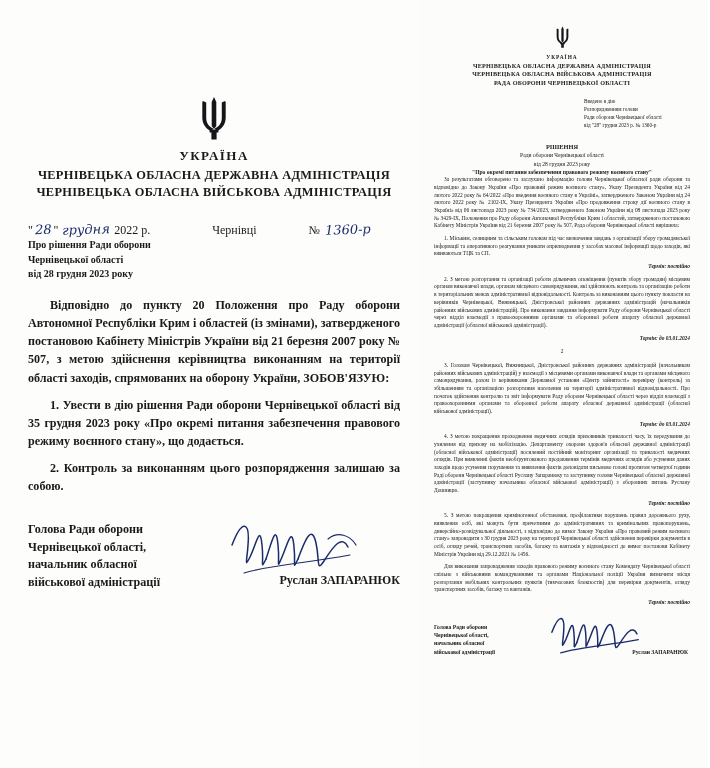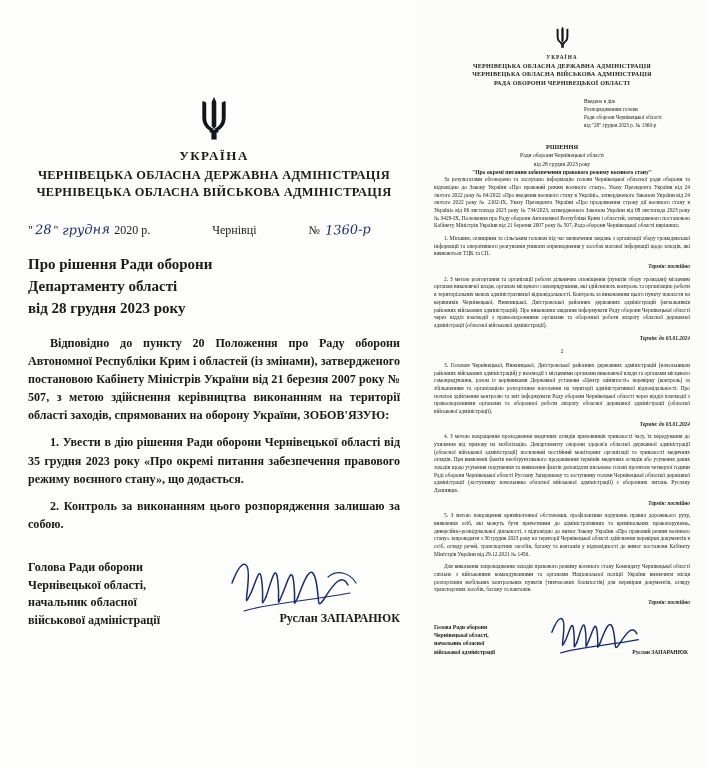--- a/index.html
+++ b/index.html
@@ -82,22 +82,21 @@
   }
   .date-row .city {
     margin-left: 62px;
     font-size: 12px;
   }
   .date-row .num {
     margin-left: 52px;
     font-size: 12px;
   }
   .subject {
-    margin-top: 16px;
-    font-size: 15px;
+    font-size: 10px;
     font-weight: bold;
     line-height: 1.45;
   }
   .body-left {
     margin-top: 14px;
     font-size: 12.1px;
     line-height: 1.5;
     text-align: justify;
   }
   .body-left p { margin: 0 0 9px 0; text-indent: 22px; font-weight: bold; }
@@ -234,29 +233,29 @@
         <div class="org-ukr">УКРАЇНА</div>
         <div class="org-1">ЧЕРНІВЕЦЬКА ОБЛАСНА ДЕРЖАВНА АДМІНІСТРАЦІЯ</div>
         <div class="org-2">ЧЕРНІВЕЦЬКА ОБЛАСНА ВІЙСЬКОВА АДМІНІСТРАЦІЯ</div>
       </div>
 
       <div class="date-row">
         <span class="dq">"</span>
         <span class="hand" style="margin:0 2px;">28</span>
         <span class="dq">"</span>
         <span class="hand" style="margin:0 4px;">грудня</span>
-        <span>2020 р.</span>
+        <span>2022 р.</span>
         <span class="city">Чернівці</span>
         <span class="num">№</span>
         <span class="hand" style="margin-left:5px;">1360-р</span>
       </div>
 
       <div class="subject">
         <div>Про рішення Ради оборони</div>
-        <div>Департаменту області</div>
+        <div>Чернівецької області</div>
         <div>від 28 грудня 2023 року</div>
       </div>
 
       <div class="body-left">
         <p>Відповідно до пункту 20 Положення про Раду оборони Автономної Республіки Крим і областей (із змінами), затвердженого постановою Кабінету Міністрів України від 21 березня 2007 року № 507, з метою здійснення керівництва виконанням на території області заходів, спрямованих на оборону України, ЗОБОВ'ЯЗУЮ:</p>
         <p>1. Увести в дію рішення Ради оборони Чернівецької області від 35 грудня 2023 року «Про окремі питання забезпечення правового режиму воєнного стану», що додається.</p>
         <p>2. Контроль за виконанням цього розпорядження залишаю за собою.</p>
       </div>
 
       <div class="sig-block">

